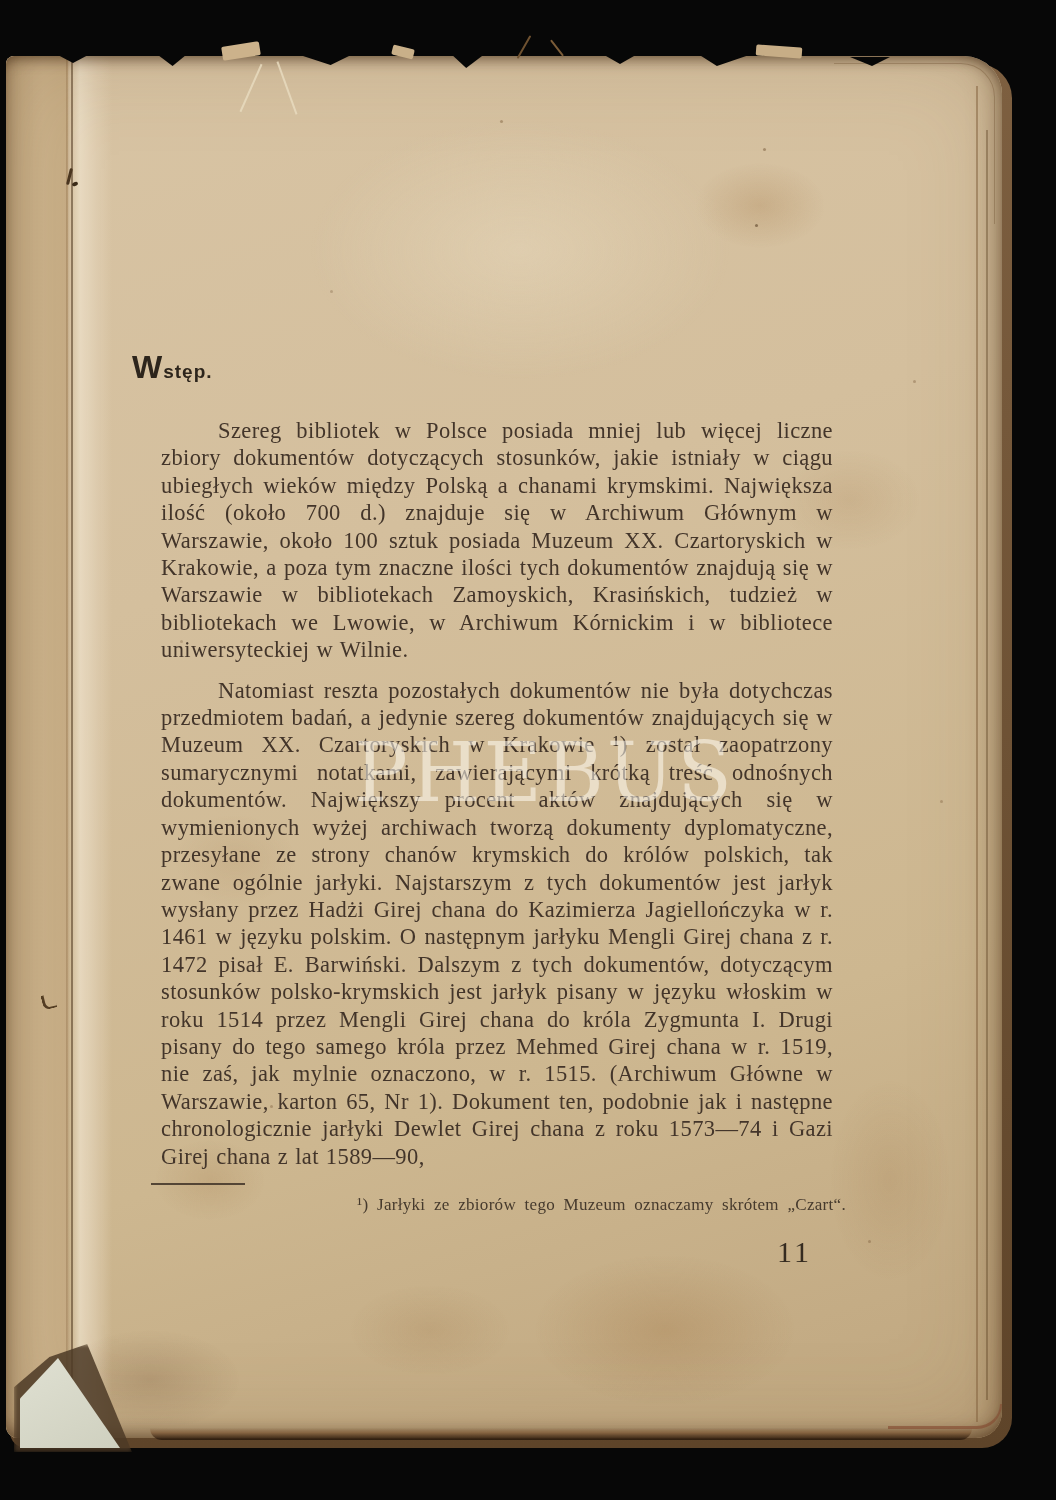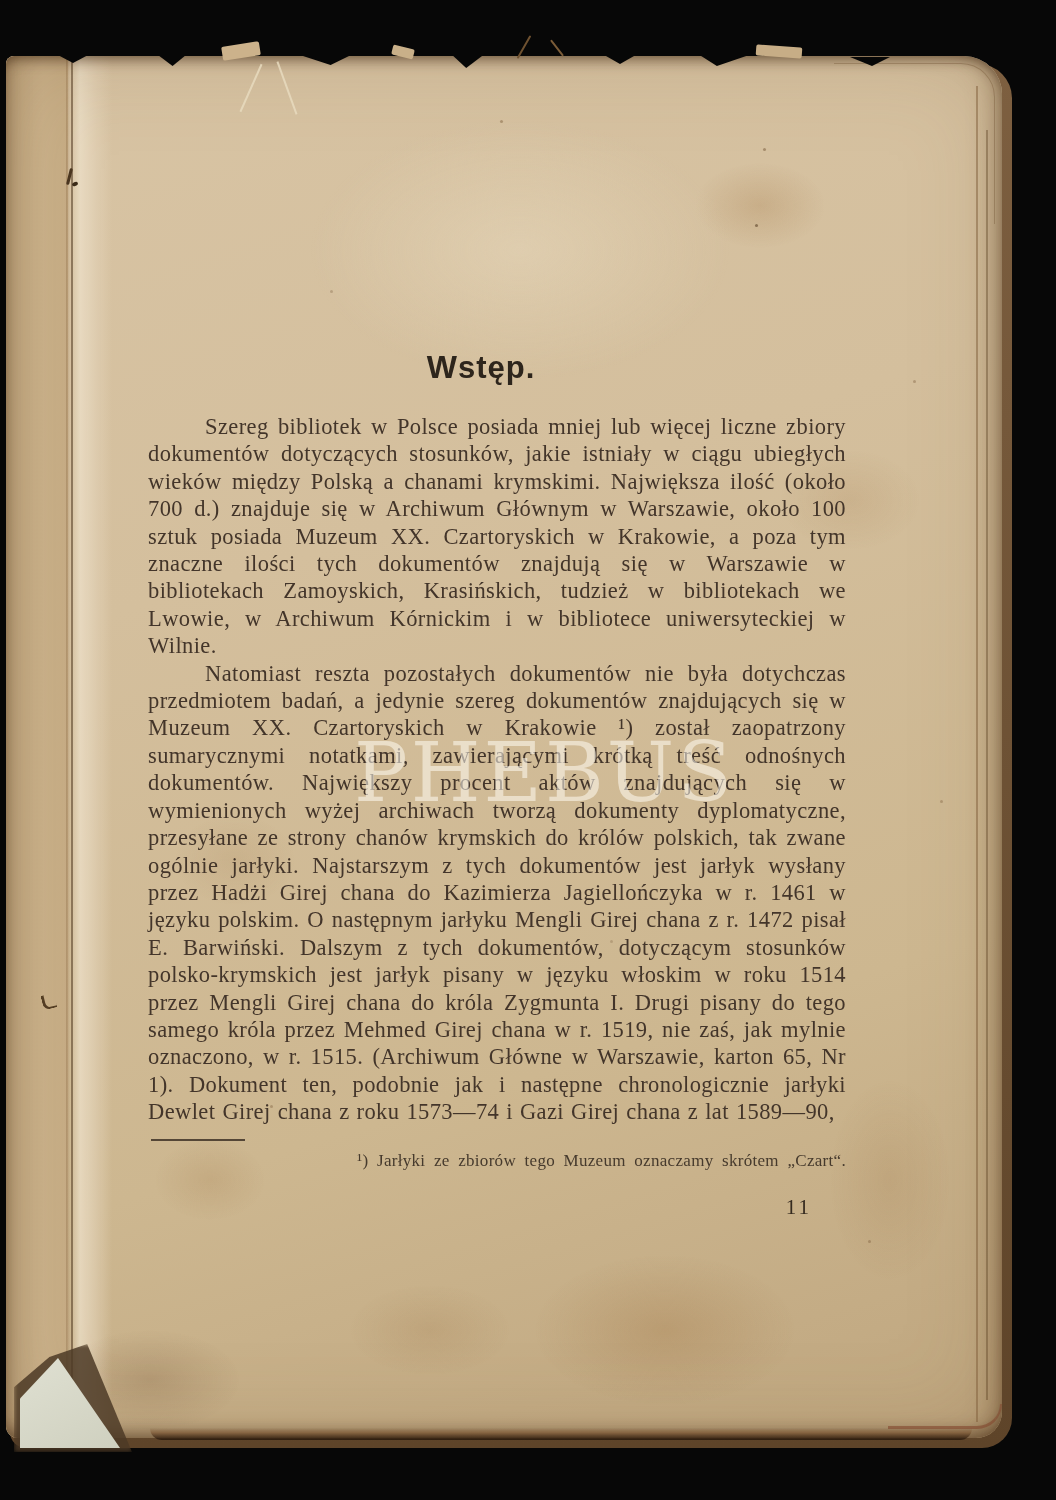--- a/index.html
+++ b/index.html
@@ -60,29 +60,29 @@
     box-shadow:494px 64px 0 0 rgba(95,62,30,.35),757px 92px 0 0 rgba(95,62,30,.4),
       907px 324px 0 0 rgba(95,62,30,.3),324px 234px 0 0 rgba(95,62,30,.25),
       264px 1049px 0 0 rgba(95,62,30,.3),862px 1184px 0 0 rgba(95,62,30,.3),
       604px 884px 0 0 rgba(95,62,30,.22),174px 584px 0 0 rgba(95,62,30,.25),
       934px 744px 0 0 rgba(95,62,30,.28),749px 168px 0 0 rgba(70,45,22,.5);}
 
   
   .text-block{position:absolute;left:142px;top:296px;width:698px;color:#43352a;
       font-size:22.5px;line-height:27.4px;letter-spacing:.4px;word-spacing:1px;
       text-align:justify;z-index:3;}
-  .page-title{font-family:"Liberation Sans",sans-serif;font-weight:700;font-size:31px;
-      line-height:31px;text-align:center;margin:0 0 30px 0;transform:translateX(-16px);
+  .page-title{font-family:"Liberation Sans",sans-serif;font-weight:700;font-size:19px;
+      line-height:31px;text-align:left;margin:0 0 30px 0;transform:translateX(-16px);
       color:#2d251c;letter-spacing:1px;}
   .page-title::first-letter{font-size:32px;}
-  .body-par{margin:0;text-indent:57px;}
+  .body-par{margin:13px;text-indent:57px;}
   .footnote-rule{width:94px;height:2px;background:#473a2c;margin:13px 0 0 3px;opacity:.9;}
   .footnote{margin:9px 0 0 0;font-size:17px;line-height:22px;text-indent:44px;
       text-align:right;word-spacing:4px;letter-spacing:.3px;color:#463a2d;}
-  .page-number{margin-top:22px;padding-right:34px;text-align:right;font-size:21px;
+  .page-number{margin-top:22px;padding-right:34px;text-align:right;font-size:30px;
       color:#352b20;letter-spacing:3px;}
 
   
   .watermark{position:absolute;left:348px;top:676px;z-index:5;
       font-family:"DejaVu Serif",serif;font-size:80px;line-height:82px;
       letter-spacing:3px;color:rgba(255,252,243,.55);filter:blur(.4px);
       transform:scaleY(1.03);pointer-events:none;}
 
   
   .notch{position:absolute;background:#070707;z-index:6;}

